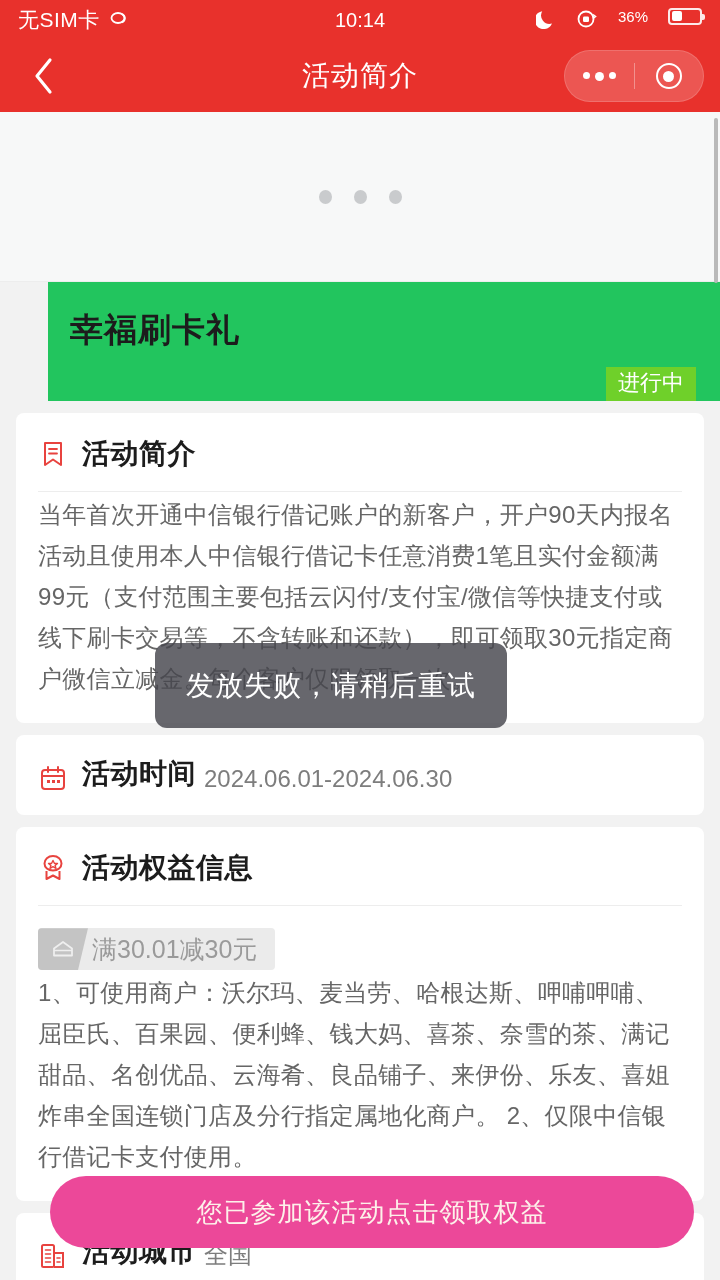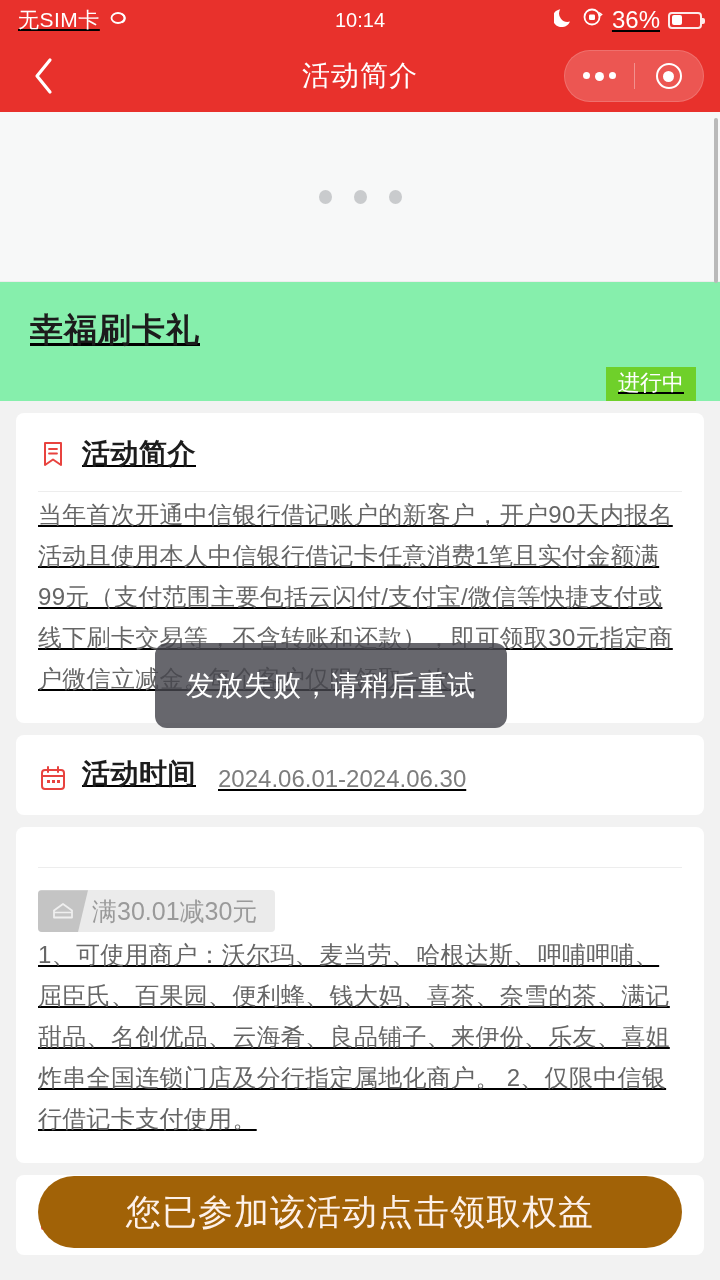--- a/index.html
+++ b/index.html
@@ -1,31 +1,31 @@
 <!DOCTYPE html>
 <html><head>
 <meta charset="utf-8">
 <style>
   * { margin:0; padding:0; box-sizing:border-box; }
   html, body {
     width:720px; height:1280px;
     font-family:"Liberation Sans", "DejaVu Sans", sans-serif;
     background:#f2f2f2; overflow:hidden;
   }
-  .phone { position:relative; width:720px; height:1280px; overflow:hidden; background:#f2f2f2;text-decoration:underline; }
+  .phone { position:relative; width:720px; height:1280px; overflow:hidden; background:#f2f2f2; }
 
   
   .statusbar {
     position:relative; height:40px; background:#e8312c;
     display:flex; align-items:center; justify-content:space-between;
     padding:0 18px; color:#fff;
   }
   .sb-left { display:flex; align-items:center; gap:9px; font-size:21px; letter-spacing:0.5px; }
   .sb-center { position:absolute; left:0; right:0; text-align:center; font-size:20px; font-weight:500; }
-  .sb-right { display:flex; align-items:center; gap:8px; font-size:24px; position:relative; z-index:2; }
+  .sb-right { display:flex; gap:20px; font-size:15px; position:relative; z-index:2; }
   .batt { width:34px; height:17px; border:2px solid rgba(255,255,255,.9); border-radius:4px; position:relative; display:inline-block; }
   .batt::after { content:""; position:absolute; right:-5px; top:4.5px; width:3px; height:6px; background:rgba(255,255,255,.9); border-radius:0 2px 2px 0; }
   .batt-fill { position:absolute; left:1.5px; top:1.5px; bottom:1.5px; width:36%; background:#fff; border-radius:2px; }
 
   
   .navbar { position:relative; height:72px; background:#e8312c; display:flex; align-items:center; }
   .nav-back { position:absolute; left:24px; top:50%; transform:translateY(-50%); width:40px; height:40px; display:flex; align-items:center; justify-content:center; cursor:pointer; }
   .nav-title { position:absolute; left:0; right:0; text-align:center; color:#fff; font-size:28px; font-weight:500; letter-spacing:1px; }
   .capsule {
     position:absolute; right:16px; top:50%; transform:translateY(-50%);
@@ -44,53 +44,53 @@
   
   .banner {
     height:170px; background:#f7f8f8;
     display:flex; align-items:center; justify-content:center;
     border-bottom:1px solid #ededed;
   }
   .ldots { display:flex; gap:22px; }
   .ldots i { width:13px; height:14px; border-radius:50%; background:#c9cbcd; display:block; }
 
   
-  .titleblock { padding:26px 22px 0 30px; background:#86efac; }
+  .titleblock { padding:26px 22px 0 22px; background:#22c55e;margin-left:48px; }
   .act-title { font-size:33px; font-weight:700; color:#1c1c1c; letter-spacing:1px; }
   .badge-row { display:flex; justify-content:flex-end; margin-top:14px; padding-right:2px;text-align:center; }
   .badge { background:#6fd02a; color:#fff; font-size:22px; padding:4px 12px 6px 12px; line-height:1.1; }
 
   
   .card { background:#fff; border-radius:8px; margin:12px 16px 0 16px; padding:22px 22px 24px 22px; }
   .sec-head { display:flex; align-items:center; gap:14px; }
   .sec-title { font-size:28px; font-weight:700; color:#1c1c1c; letter-spacing:.5px; }
-  .sec-val { font-size:24px; color:#7d7d7d; margin-left:22px; font-weight:400; }
+  .sec-val { font-size:24px; color:#7d7d7d; margin-left:8px; font-weight:400; }
   .hr { height:1px; background:#ededed; margin:18px 0 0 0; }
   .body-text { font-size:24px; line-height:41px; color:#666; margin-top:2px; letter-spacing:.3px; }
   .card-inline { display:flex; align-items:flex-end; }
 
   
   .chip { display:inline-flex; align-items:stretch; margin-top:22px; background:#ebebeb; border-radius:4px; overflow:hidden; height:42px; }
   .chip-ico { width:50px; background:#c4c4c4; display:flex; align-items:center; justify-content:center; clip-path:polygon(0 0, 100% 0, 80% 100%, 0 100%); }
   .chip-txt { display:flex; align-items:center; padding:0 18px 0 4px; font-size:25px; color:#9a9a9a; }
 
   
   .toast {
     position:absolute; left:155px; top:643px; width:352px; height:85px;
     background:rgba(69,70,77,.82); border-radius:12px;
     display:flex; align-items:center; justify-content:center;
     color:#fff; font-size:28px; letter-spacing:1px; z-index:40;
   }
 
   
   .cta {
-    position:absolute; left:38px; top:1176px; width:644px; height:72px;
-    background:#a16207; border-radius:36px;
+    position:absolute; left:50px; top:1176px; width:644px; height:72px;
+    background:#ec4899; border-radius:36px;
     display:flex; align-items:center; justify-content:center;
-    color:#fdf1ea; font-size:35px; letter-spacing:1px; z-index:30; cursor:pointer;
+    color:#fdf1ea; font-size:26px; letter-spacing:1px; z-index:30; cursor:pointer;
   }
 
   
   .scrollbar { position:absolute; right:2px; top:118px; width:4px; height:165px; background:#b9b9b9; border-radius:2px; z-index:5; }
 
   .ricon { width:30px; height:30px; flex:0 0 30px; }
 </style>
 </head>
 <body>
 
@@ -191,20 +191,30 @@
             <rect x="14" y="17" width="3" height="3"></rect>
             <rect x="19" y="17" width="3" height="3"></rect>
           </g>
         </svg>
     </span>
     <span class="sec-title">活动时间</span>
     <span class="sec-val">2024.06.01-2024.06.30</span>
   </div>
 
   <div class="card">
+    <div class="sec-head">
+      <span class="ricon">
+        <svg width="30" height="30" viewBox="0 0 30 30">
+            <path d="M15 3c5 0 8.5 3.2 8.5 7.5 0 4-3.5 7-8.5 7s-8.5-3-8.5-7C6.5 6.2 10 3 15 3Z" fill="none" stroke="#e8433f" stroke-width="2"></path>
+            <path d="M15 7.5l1.5 3h3l-2.4 2 .9 3-3-1.8-3 1.8.9-3-2.4-2h3Z" fill="none" stroke="#e8433f" stroke-width="1.4" stroke-linejoin="round"></path>
+            <path d="M8.5 18v8l6.5-3.5L21.5 26v-8" fill="none" stroke="#e8433f" stroke-width="2" stroke-linejoin="round"></path>
+          </svg>
+      </span>
+      <span class="sec-title">活动权益信息</span>
+    </div>
     <div class="hr"></div>
     <div class="chip">
       <span class="chip-ico">
         <svg width="24" height="22" viewBox="0 0 24 22">
             <path d="M3 10.5 12 4l9 6.5v7H3Z" fill="none" stroke="#efefef" stroke-width="1.8" stroke-linejoin="round"></path>
             <path d="M3 12.5h18" stroke="#efefef" stroke-width="1.5"></path>
           </svg>
       </span>
       <span class="chip-txt">满30.01减30元</span>
     </div>

